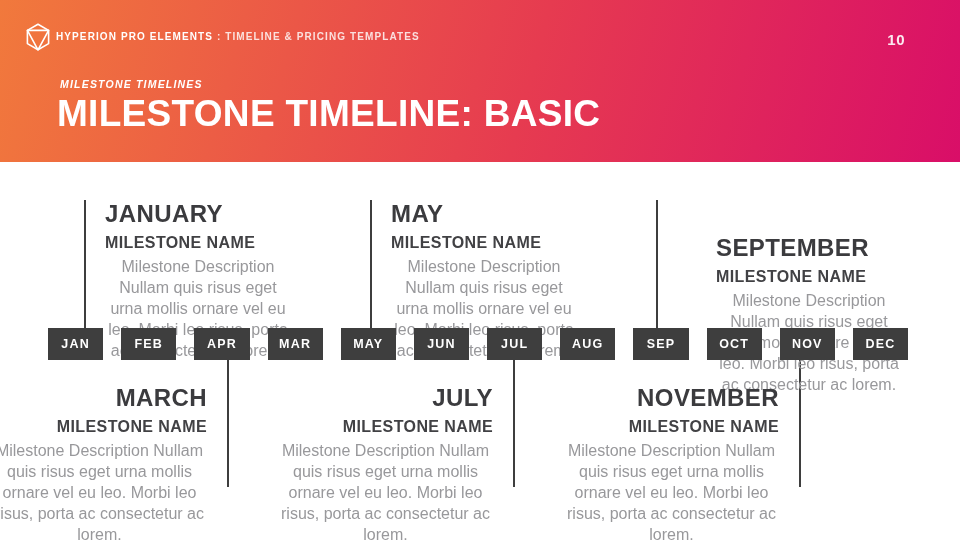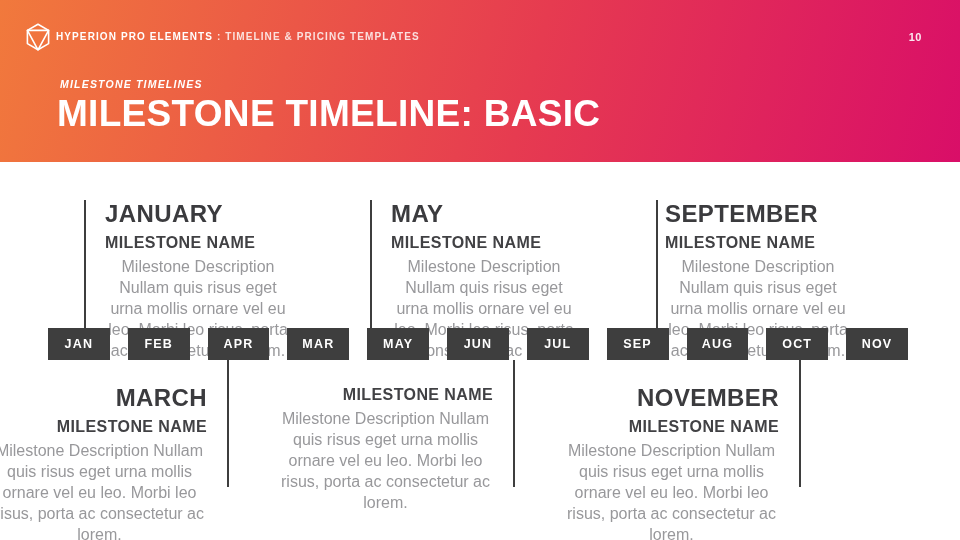--- a/index.html
+++ b/index.html
@@ -26,22 +26,22 @@
     display:flex;align-items:center;
   }
   .logo{position:absolute;left:26px;top:23px;width:24px;height:28px;}
   .brand{
     position:absolute;left:56px;top:31px;
     font-size:10px;letter-spacing:1.1px;color:#ffffff;white-space:nowrap;
   }
   .brand .b1{font-weight:800;}
   .brand .sep,.brand .b2{font-weight:600;opacity:.82;}
   .pagenum{
-    position:absolute;right:38px;top:31px;
-    font-size:11px;font-weight:700;color:#ffffff;opacity:.9;letter-spacing:.5px;
+    position:absolute;right:55px;top:31px;
+    font-size:15px;font-weight:700;color:#ffffff;opacity:.9;letter-spacing:.5px;
   }
   .eyebrow{
     position:absolute;left:60px;top:78px;
     font-size:10.5px;font-weight:700;letter-spacing:1.2px;color:#ffffff;font-style:italic;
   }
   .slide-title{
     position:absolute;left:57px;top:93px;
     font-size:37px;font-weight:800;letter-spacing:.3px;color:#ffffff;white-space:nowrap;text-align:center;
   }
   
@@ -75,21 +75,21 @@
   .ms-name{
     font-size:16px;font-weight:700;color:#414144;
     letter-spacing:.4px;margin-bottom:4px;
   }
   .ms-desc{
     font-size:16px;color:var(--body-text);line-height:1.32;text-align:center;
   }
   .ms.top-block .ms-desc{width:186px;}
   .ms-jan{left:105px;}
   .ms-may{left:391px;}
-  .ms-sep{left:665px;}
+  .ms-sep{left:716px;margin-top:34px;}
   .ms-mar{right:753px;}
   .ms-jul{right:467px;}
   .ms-nov{right:181px;}
 </style>
 </head>
 <body>
 
 <div class="slide">
 
   <div class="header">
@@ -131,32 +131,34 @@
   </div>
 
   <div class="month-bar">
     <div class="month">JAN</div>
     <div class="month">FEB</div>
     <div class="month">APR</div>
     <div class="month">MAR</div>
     <div class="month">MAY</div>
     <div class="month">JUN</div>
     <div class="month">JUL</div>
+    <div class="month">AUG</div>
     <div class="month">SEP</div>
-    <div class="month">AUG</div>
     <div class="month">OCT</div>
     <div class="month">NOV</div>
+    <div class="month">DEC</div>
   </div>
 
   <div class="ms bottom-block ms-mar">
     <div class="ms-month">MARCH</div>
     <div class="ms-name">MILESTONE NAME</div>
     <div class="ms-desc">Milestone Description Nullam quis risus eget urna mollis ornare vel eu leo. Morbi leo risus, porta ac consectetur ac lorem.</div>
   </div>
   <div class="ms bottom-block ms-jul">
+    <div class="ms-month">JULY</div>
     <div class="ms-name">MILESTONE NAME</div>
     <div class="ms-desc">Milestone Description Nullam quis risus eget urna mollis ornare vel eu leo. Morbi leo risus, porta ac consectetur ac lorem.</div>
   </div>
   <div class="ms bottom-block ms-nov">
     <div class="ms-month">NOVEMBER</div>
     <div class="ms-name">MILESTONE NAME</div>
     <div class="ms-desc">Milestone Description Nullam quis risus eget urna mollis ornare vel eu leo. Morbi leo risus, porta ac consectetur ac lorem.</div>
   </div>
 
 </div>

